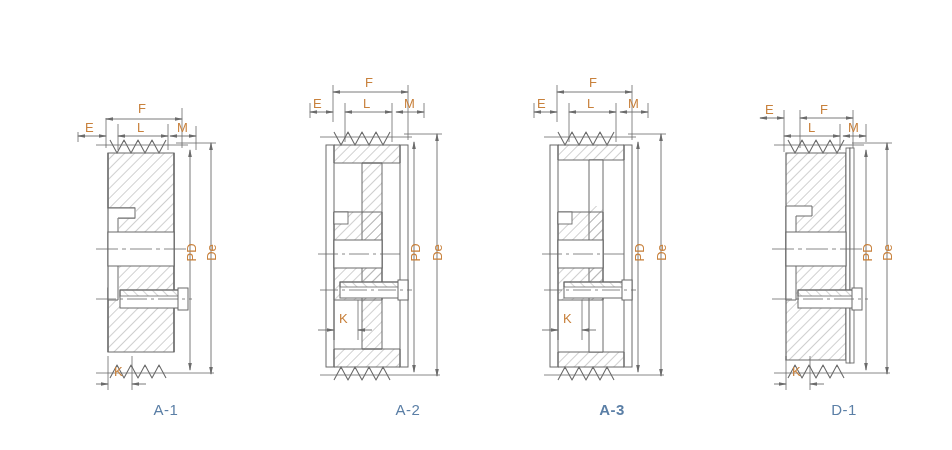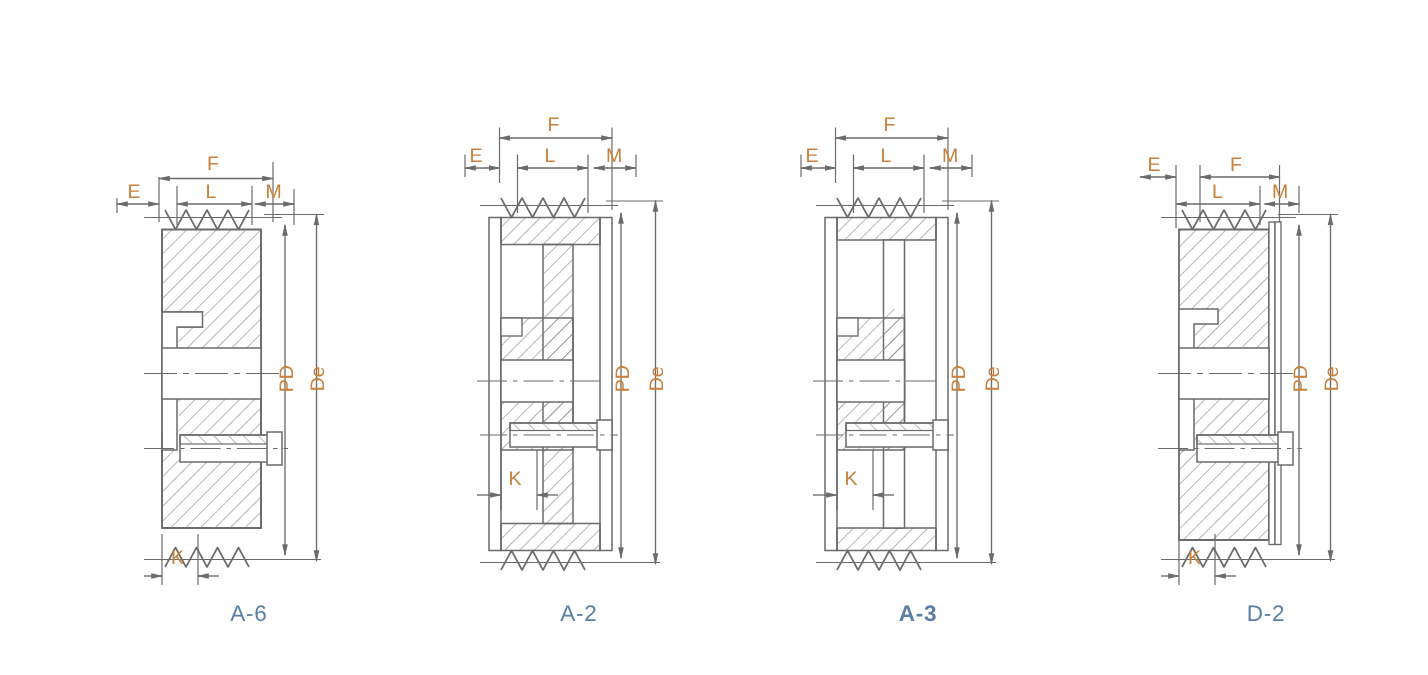--- a/index.html
+++ b/index.html
@@ -369,16 +369,16 @@
 <div class="dim-label" style="left:563px; top:311px;">K</div>
 
 <div class="dim-label" style="left:765px; top:102px;">E</div>
 <div class="dim-label" style="left:820px; top:102px;">F</div>
 <div class="dim-label" style="left:808px; top:120px;">L</div>
 <div class="dim-label" style="left:848px; top:120px;">M</div>
 <div class="dim-label vert" style="left:858px; top:245px;">PD</div>
 <div class="dim-label vert" style="left:879px; top:245px;">De</div>
 <div class="dim-label" style="left:792px; top:364px;">K</div>
 
-<div class="fig-caption" style="left:106px; top:401px;">A-6</div>
-<div class="fig-caption" style="left:326px; top:401px;">A-2</div>
+<div class="fig-caption" style="left:106px; top:401px;">A-1</div>
+<div class="fig-caption" style="left:348px; top:401px;">A-2</div>
 <div class="fig-caption" style="left:552px; top:401px;font-weight:bold;">A-3</div>
-<div class="fig-caption" style="left:784px; top:401px;">D-2</div>
+<div class="fig-caption" style="left:784px; top:401px;">D-1</div>
 
 </body></html>

